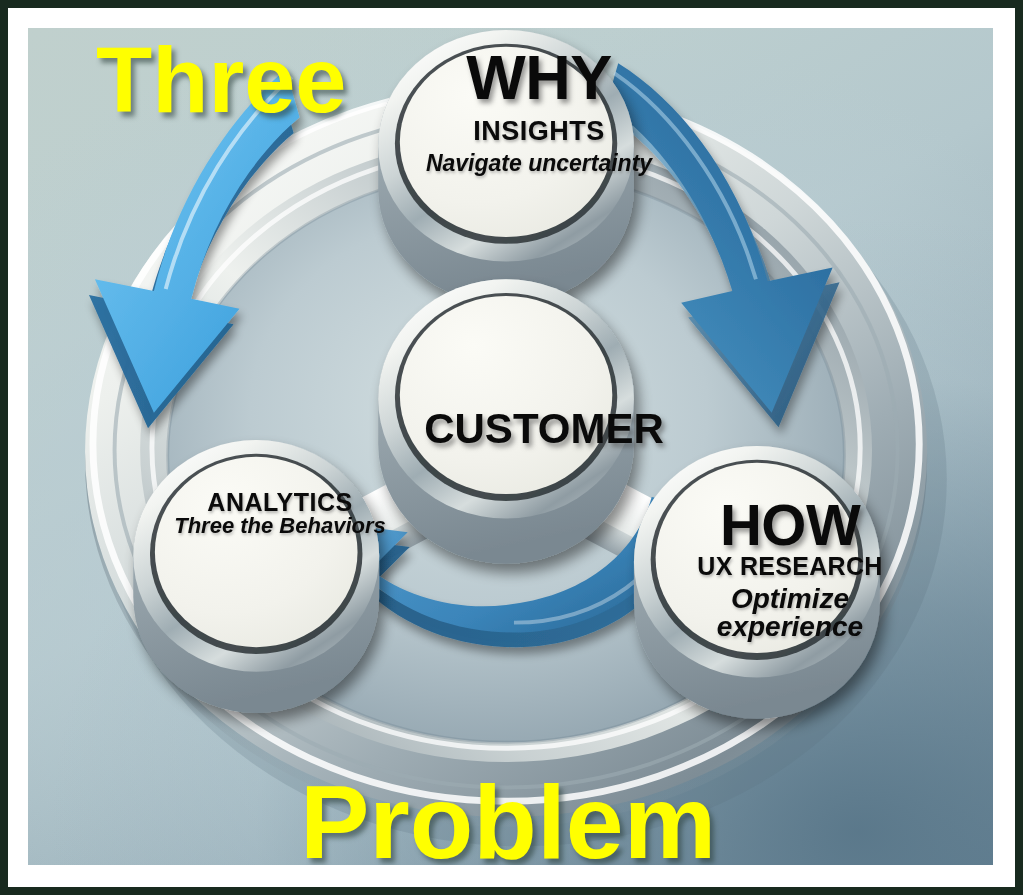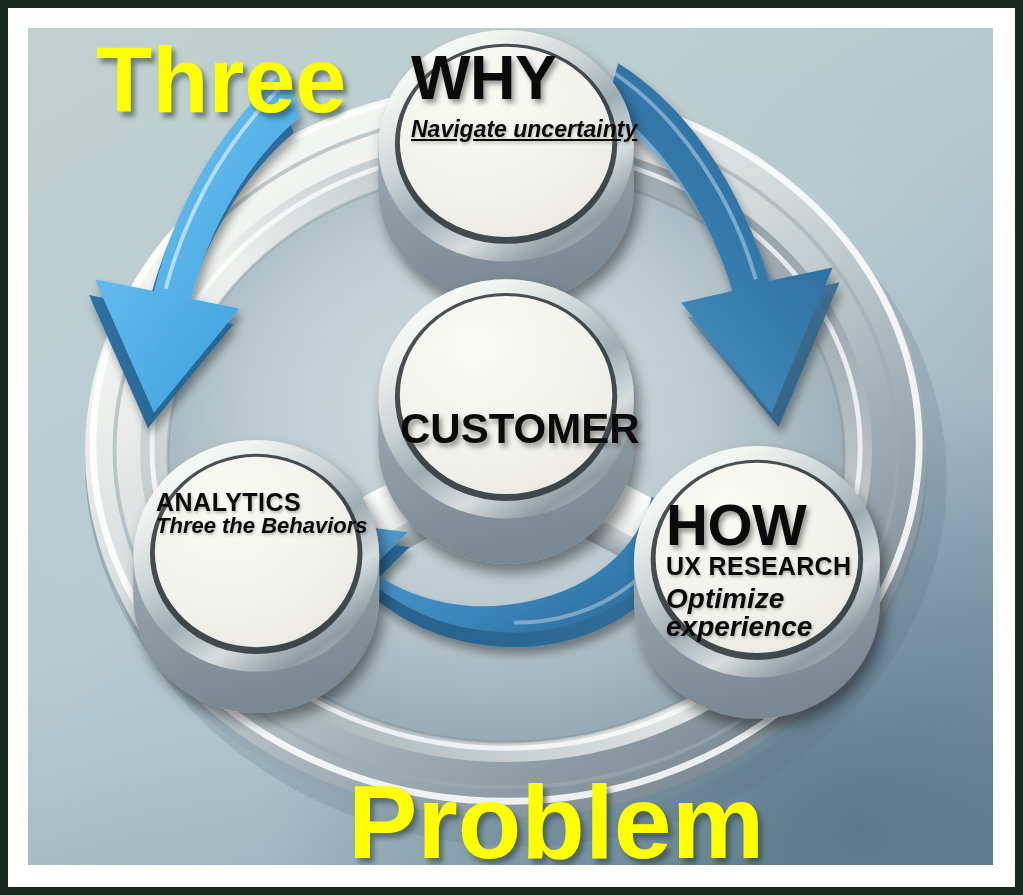--- a/index.html
+++ b/index.html
@@ -38,20 +38,21 @@
       radial-gradient(95% 85% at 50% 58%, rgba(205,221,227,0.95) 0%, rgba(186,205,212,0.6) 45%, rgba(0,0,0,0) 72%),
       linear-gradient(150deg, #c0d0cd 0%, #bdcfcf 24%, #b4c8cd 46%, #9db3bd 70%, #7b96a6 100%);
   }
 
   
   #stage { position:absolute; left:0; top:0; width:100%; height:100%; display:block; }
 
   
   .node-label {
     position: absolute;
+    text-align: center;
     color: #0a0a0a;
     line-height: 1;
     user-select: none;
     pointer-events: none;
   }
   .nl-title {
     font-weight: bold;
     letter-spacing: -0.5px;
     text-shadow: 3px 4px 5px rgba(70,70,70,0.55);
   }
@@ -62,21 +63,21 @@
   .nl-tag {
     font-style: italic;
     font-weight: bold;
     text-shadow: 1px 2px 3px rgba(90,90,90,0.4);
   }
 
   
   #label-why { left: 383px; top: 18px; width: 256px; }
   #label-why .nl-title { font-size: 63px; margin-bottom: 9px; }
   #label-why .nl-sub   { font-size: 27px; margin-bottom: 7px; letter-spacing: 0.5px;}
-  #label-why .nl-tag   { font-size: 23px; text-decoration: underline; }
+  #label-why .nl-tag   { font-size: 23px; }
 
   
   #label-customer { left: 372px; top: 340px; width: 288px; }
   #label-customer .nl-title { font-size: 42px; letter-spacing: 0px; margin-top: 40px; }
 
   
   #label-what { left: 128px; top: 462px; width: 248px; }
   #label-what .nl-title { font-size: 58px; margin-bottom: 8px; }
   #label-what .nl-sub   { font-size: 25px; letter-spacing: 0.5px; }
   #label-what .nl-tag   { font-size: 22px; }
@@ -92,21 +93,21 @@
     position: absolute;
     color: #ffff00;
     font-weight: bold;
     line-height: 1;
     white-space: nowrap;
     text-shadow: 4px 5px 5px rgba(40,60,55,0.55);
     user-select: none;
   }
   #word-three   { left: 68px;  top: 6px;   font-size: 92px; }
   #word-body    { left: 688px; top: 6px;   font-size: 92px; }
-  #word-problem { left: 272px; top: 742px; font-size: 104px; margin-left: 48px; }
+  #word-problem { left: 272px; top: 742px; font-size: 104px; }
 </style>
 </head>
 <body>
 
 <div id="frame">
   <div id="mat">
     <div id="canvas">
 
       <svg id="stage" viewBox="0 0 981 853" preserveAspectRatio="none">
         <defs>
@@ -356,20 +357,21 @@
           <path d="M 356,378 a 130,122 0 0 1 260,0 l 0,46 a 130,122 0 0 1 -260,0 Z" fill="url(#gBezelSide)"></path>
           <ellipse cx="486" cy="378" rx="130" ry="122" fill="url(#gBezel)"></ellipse>
           <ellipse cx="486" cy="376" rx="113" ry="106" fill="#2b3336" opacity="0.85"></ellipse>
           <ellipse cx="486" cy="374" rx="108" ry="101" fill="url(#gFace)"></ellipse>
         </g>
 
       </svg>
 
       <div class="node-label" id="label-why">
         <div class="nl-title">WHY</div>
+        <div class="nl-sub">INSIGHTS</div>
         <div class="nl-tag">Navigate uncertainty</div>
       </div>
 
       <div class="node-label" id="label-customer">
         <div class="nl-title">CUSTOMER</div>
       </div>
 
       <div class="node-label" id="label-what">
         <div class="nl-sub">ANALYTICS</div>
         <div class="nl-tag">Three the Behaviors</div>

